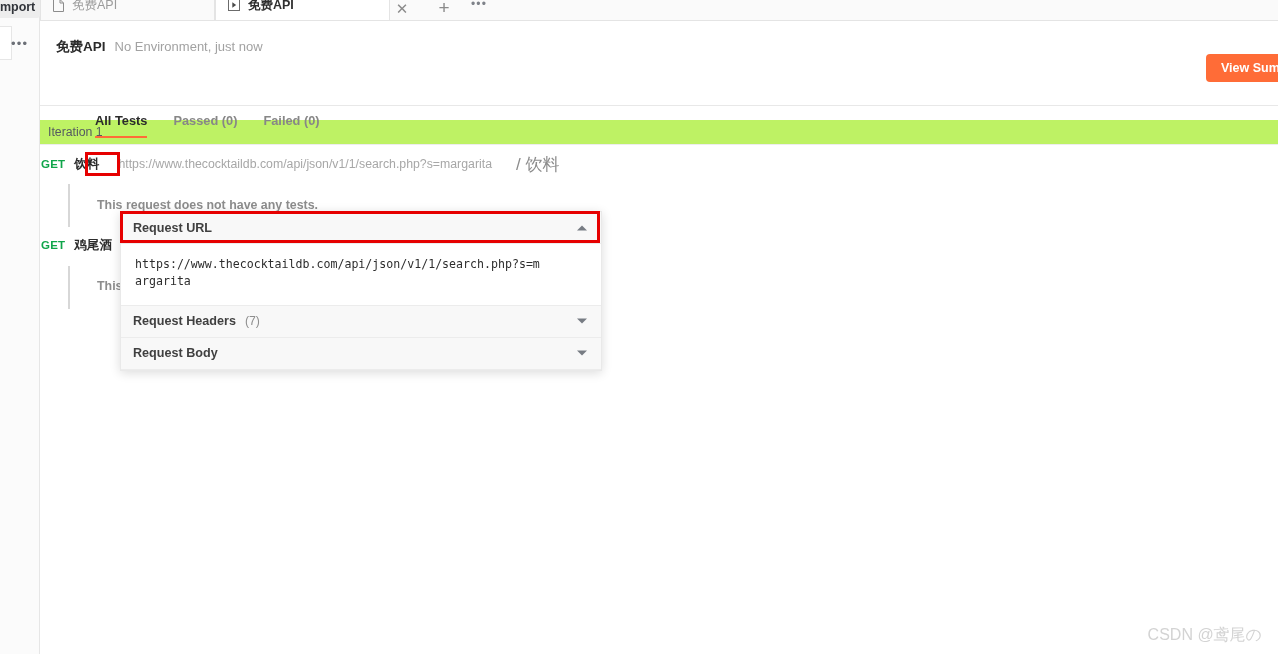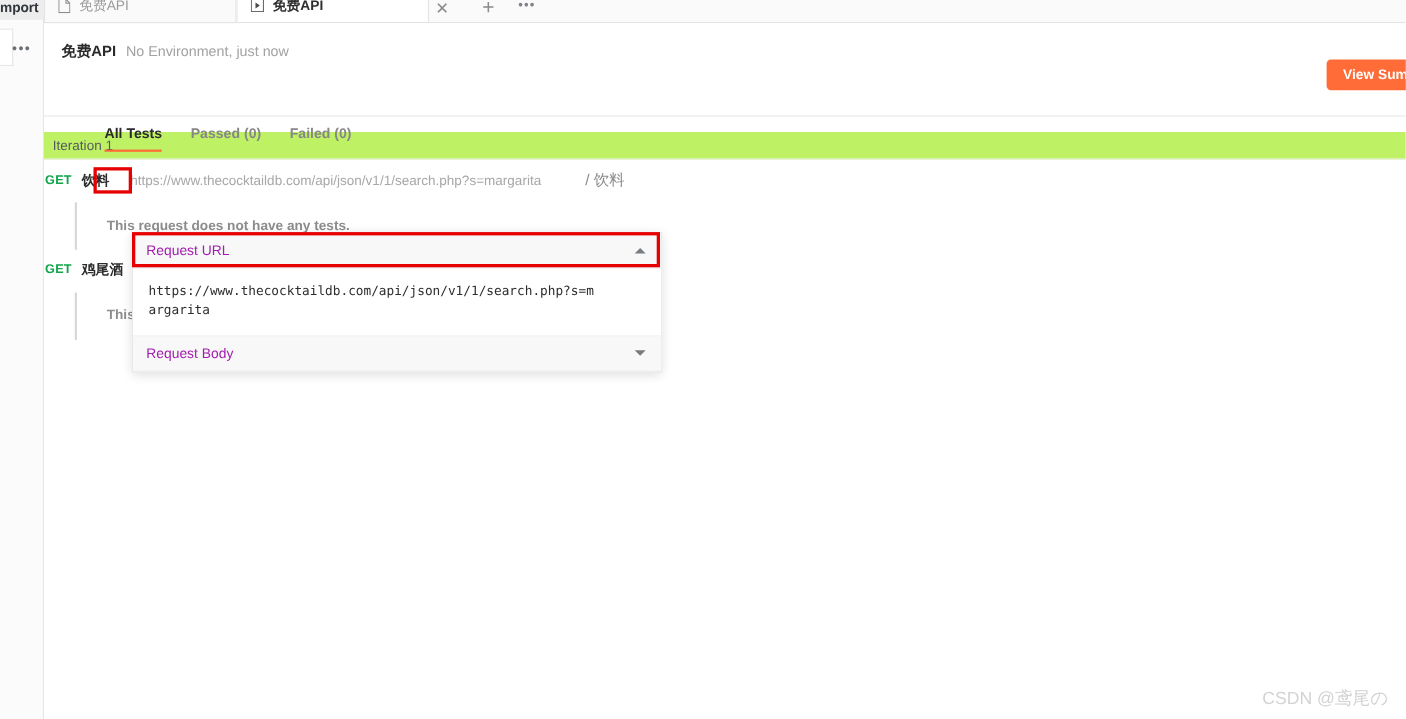--- a/index.html
+++ b/index.html
@@ -232,23 +232,23 @@
     font-size: 12.6px;
     font-weight: 600;
     color: #2b2b2b;
   }
   .req-url {
     font-size: 12.3px;
     color: #a7a7a7;
     margin-left: 19px;
   }
   .req-folder {
-    font-size: 14px;
+    font-size: 17px;
     color: #8c8c8c;
-    margin-left: 40px;
+    margin-left: 24px;
   }
 
   .guide {
     position: absolute;
     left: 68px;
     width: 2px;
     background: #d7d7d7;
     z-index: 0;
   }
   .guide.g1 { top: 184px; height: 43px; }
@@ -281,21 +281,22 @@
     height: 32px;
     background: #f8f8f8;
     border-bottom: 1px solid #ececec;
     display: flex;
     align-items: center;
     padding-left: 12px;
     gap: 9px;
   }
   .acc-head .acc-title {
     font-size: 12.6px;
-    color: #a21caf;
+    color: #404040;
+    font-weight: bold;
   }
   .acc-head .acc-count {
     font-size: 12.3px;
     color: #8e8e8e;
   }
   .chev {
     position: absolute;
     right: 14px; top: 50%;
     transform: translateY(-50%);
     width: 0; height: 0;
@@ -415,20 +416,25 @@
   <div class="popover">
 
     <div class="acc-head">
       <span class="acc-title">Request URL</span>
       <span class="chev up"></span>
     </div>
     <div class="acc-body">
       <div class="url-text">https://www.thecocktaildb.com/api/json/v1/1/search.php?s=margarita</div>
     </div>
 
+    <div class="acc-head">
+      <span class="acc-title">Request Headers</span>
+      <span class="acc-count">(7)</span>
+      <span class="chev down"></span>
+    </div>
 
     <div class="acc-head">
       <span class="acc-title">Request Body</span>
       <span class="chev down"></span>
     </div>
 
 
 
   </div>
 

